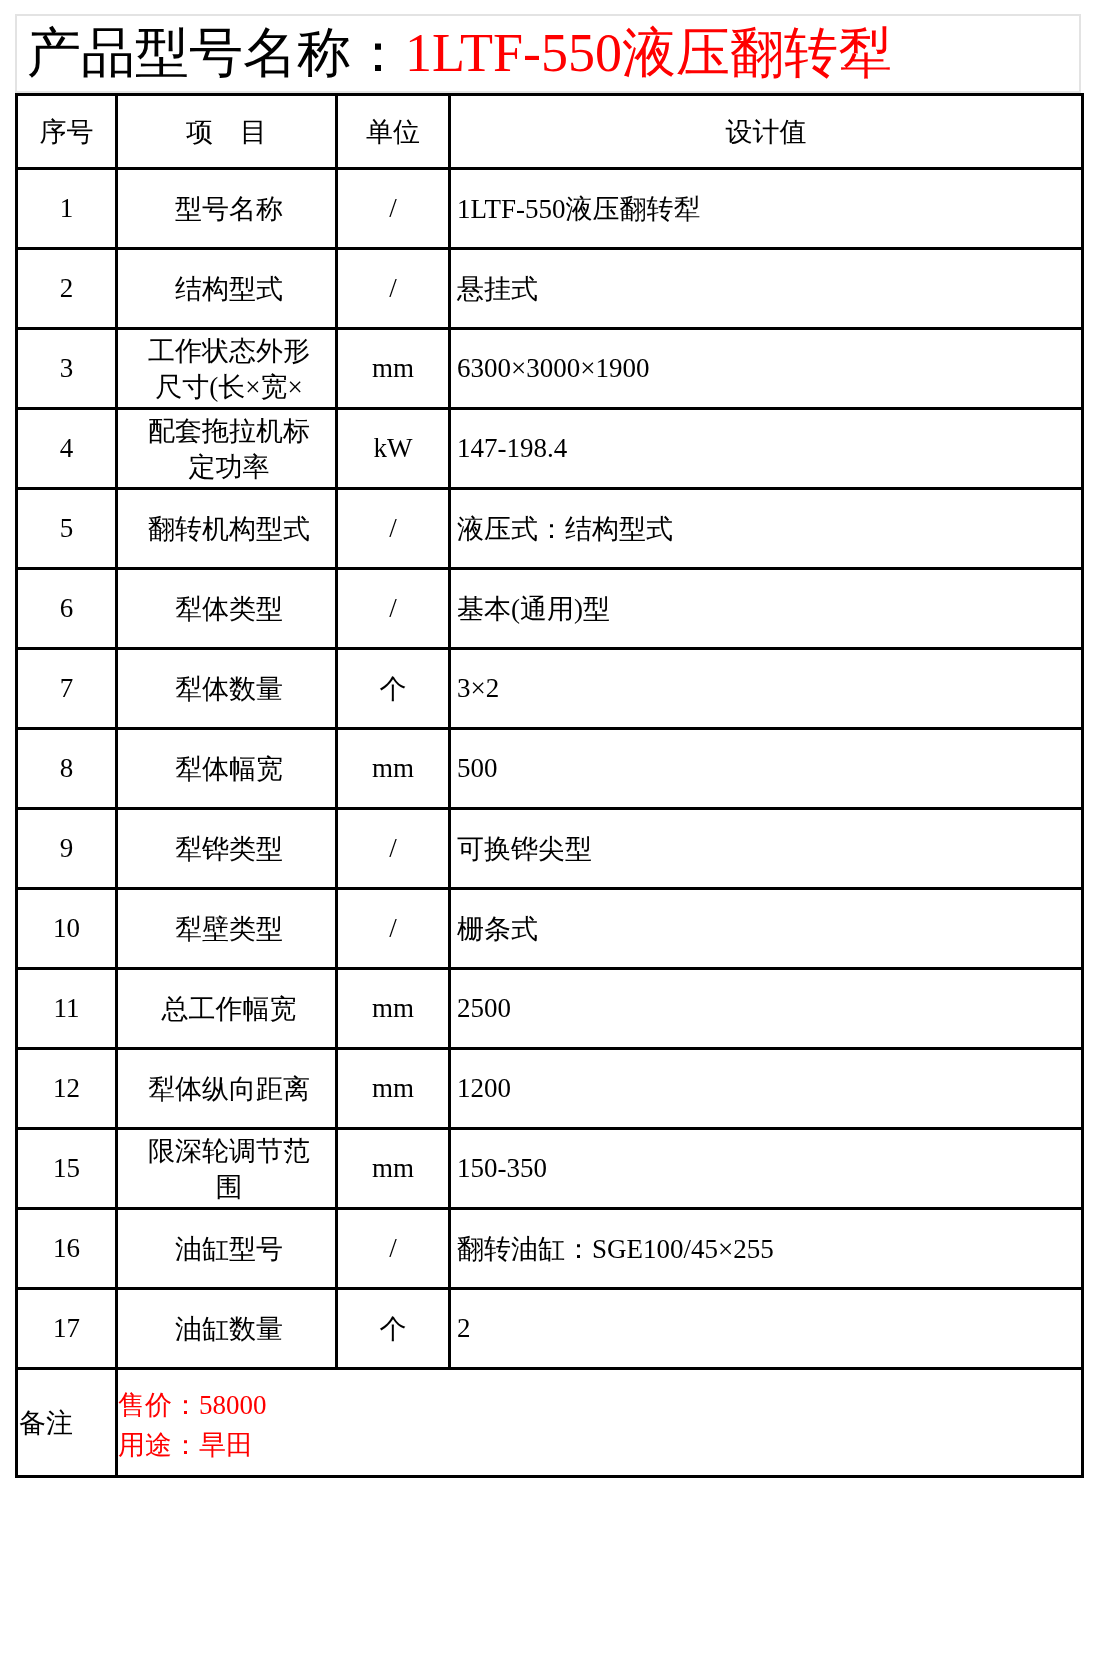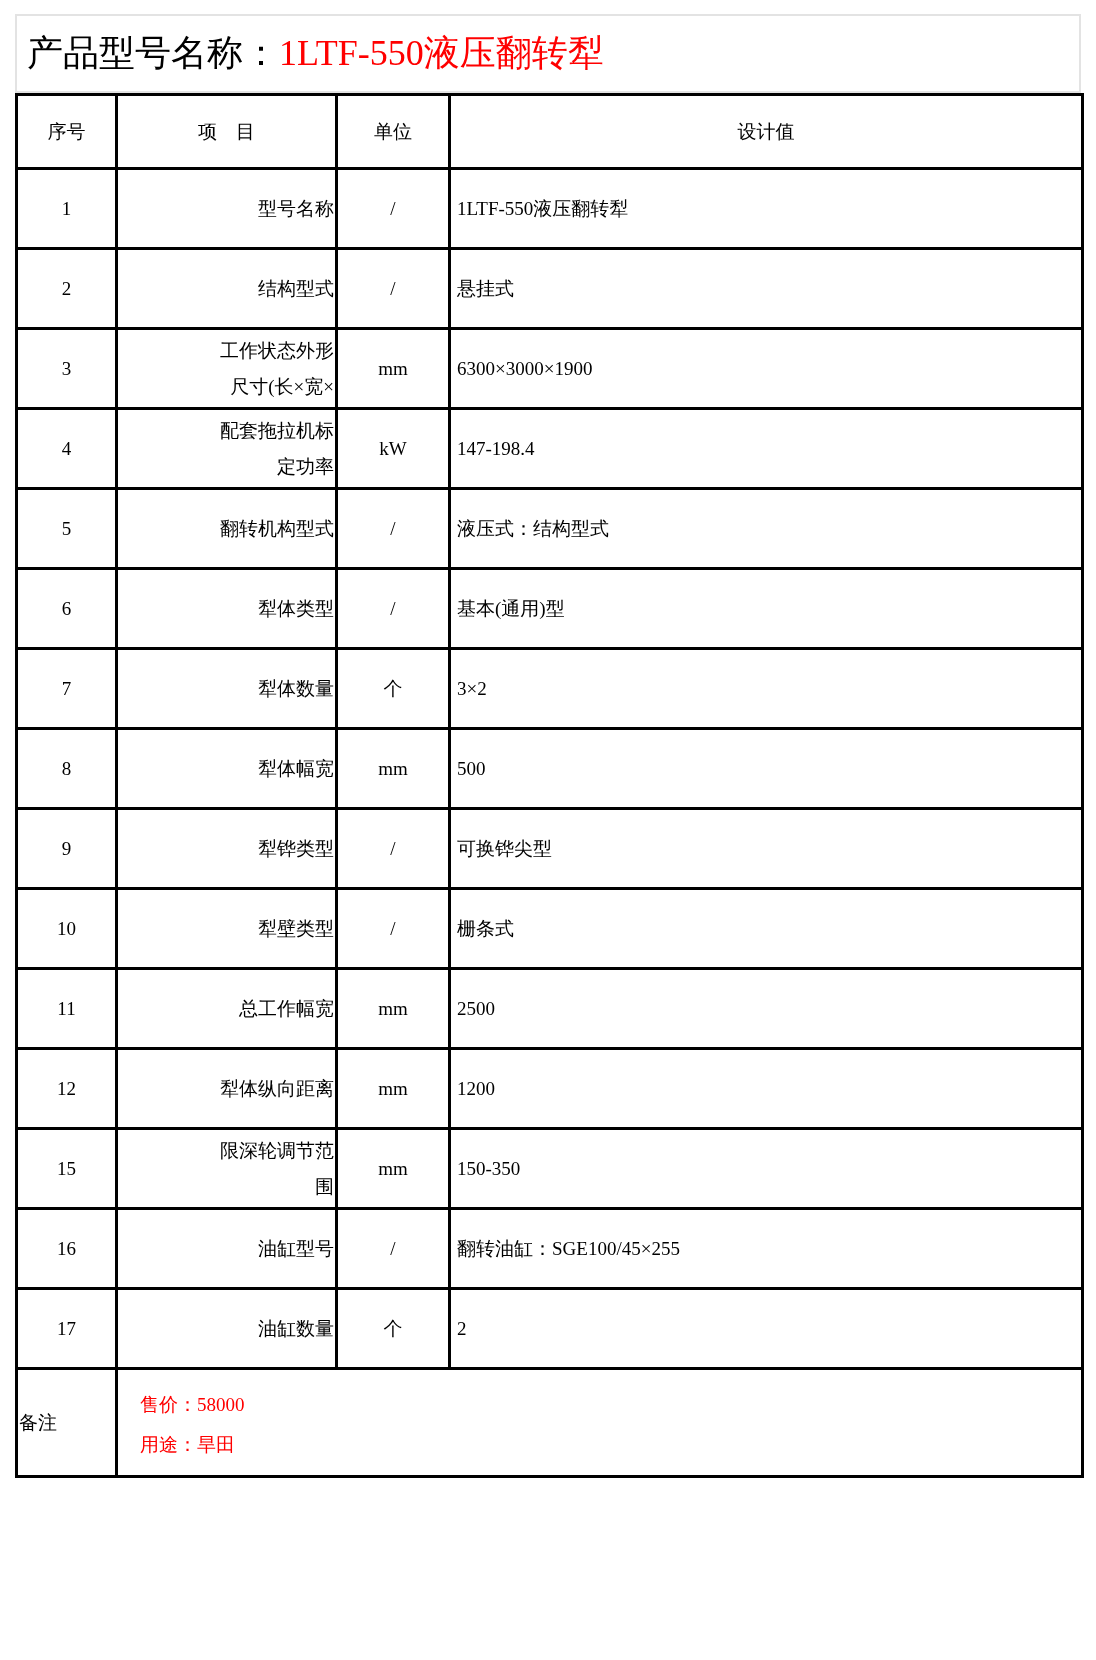--- a/index.html
+++ b/index.html
@@ -21,52 +21,52 @@
 
   .title-box {
     margin: 14px 0 0 15px;
     width: 1066px;
     height: 79px;
     border: 2px solid var(--title-border-gray);
     background: #ffffff;
     display: flex;
     align-items: center;
     padding-left: 10px;
-    font-size: 36px;
+    font-size: 54px;
     white-space: nowrap;
   }
   .title-box .red { color: var(--accent-red); }
 
   table.spec {
     margin-left: 15px;
     width: 1066px;
     border-collapse: collapse;
     table-layout: fixed;
-    font-size: 19px;
+    font-size: 27px;
   }
   table.spec td, table.spec th {
     border: 3px solid var(--border-black);
     font-weight: normal;
     vertical-align: middle;
     overflow: hidden;
   }
   thead tr { height: 74px; }
   tbody tr.data-row { height: 80px; }
   tr.remarks-row { height: 108px; }
 
   th { text-align: center; }
   .c-no   { text-align: center; }
-  .c-item { text-align: right; padding-left: 6px; white-space: pre-line; line-height: 36px; }
+  .c-item { text-align: center; padding-left: 6px; white-space: pre-line; line-height: 36px; }
   .c-unit { text-align: center; }
   .c-value{ text-align: left; padding-left: 6px; white-space: pre-line; }
 
   .remarks-label { text-align: left; }
   .remarks-cell {
     vertical-align: top;
-    padding: 5px 0 0 22px;
+    padding: 5px 0 0 0;
     color: var(--accent-red);
     line-height: 40px;
     margin-top: 20px;
   }
 </style>
 </head>
 <body>
 
 <div class="page">
 

